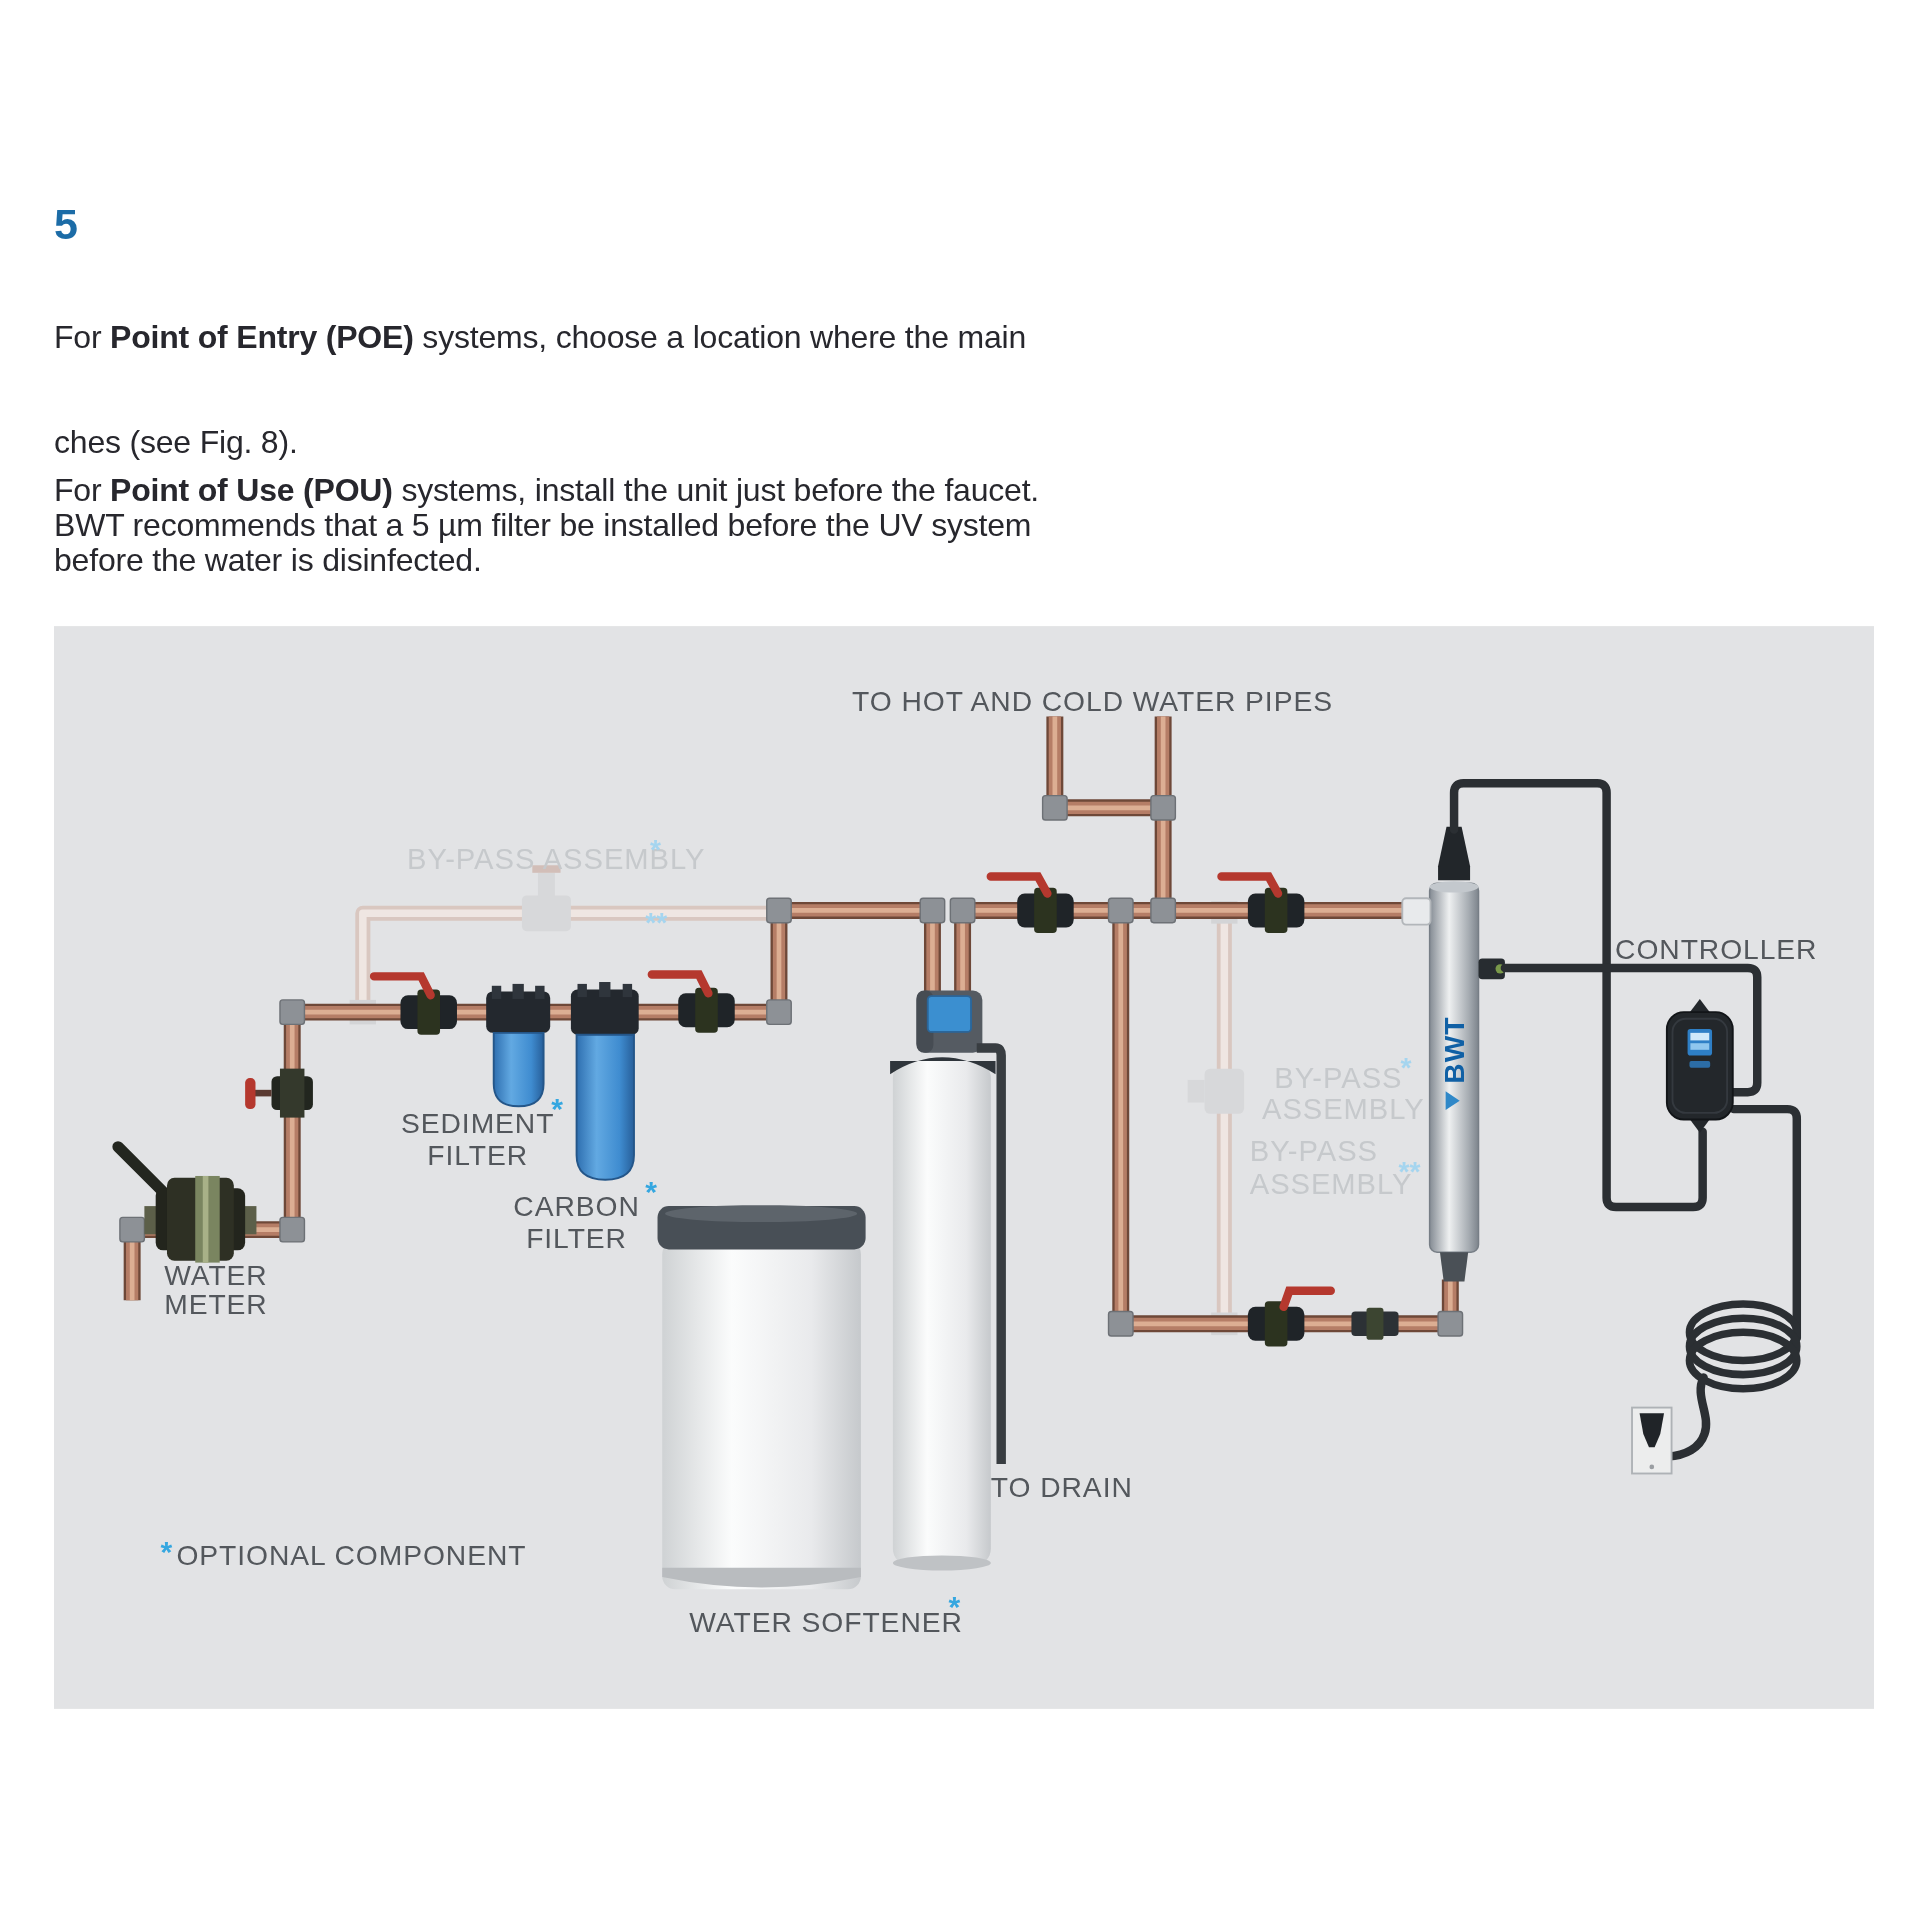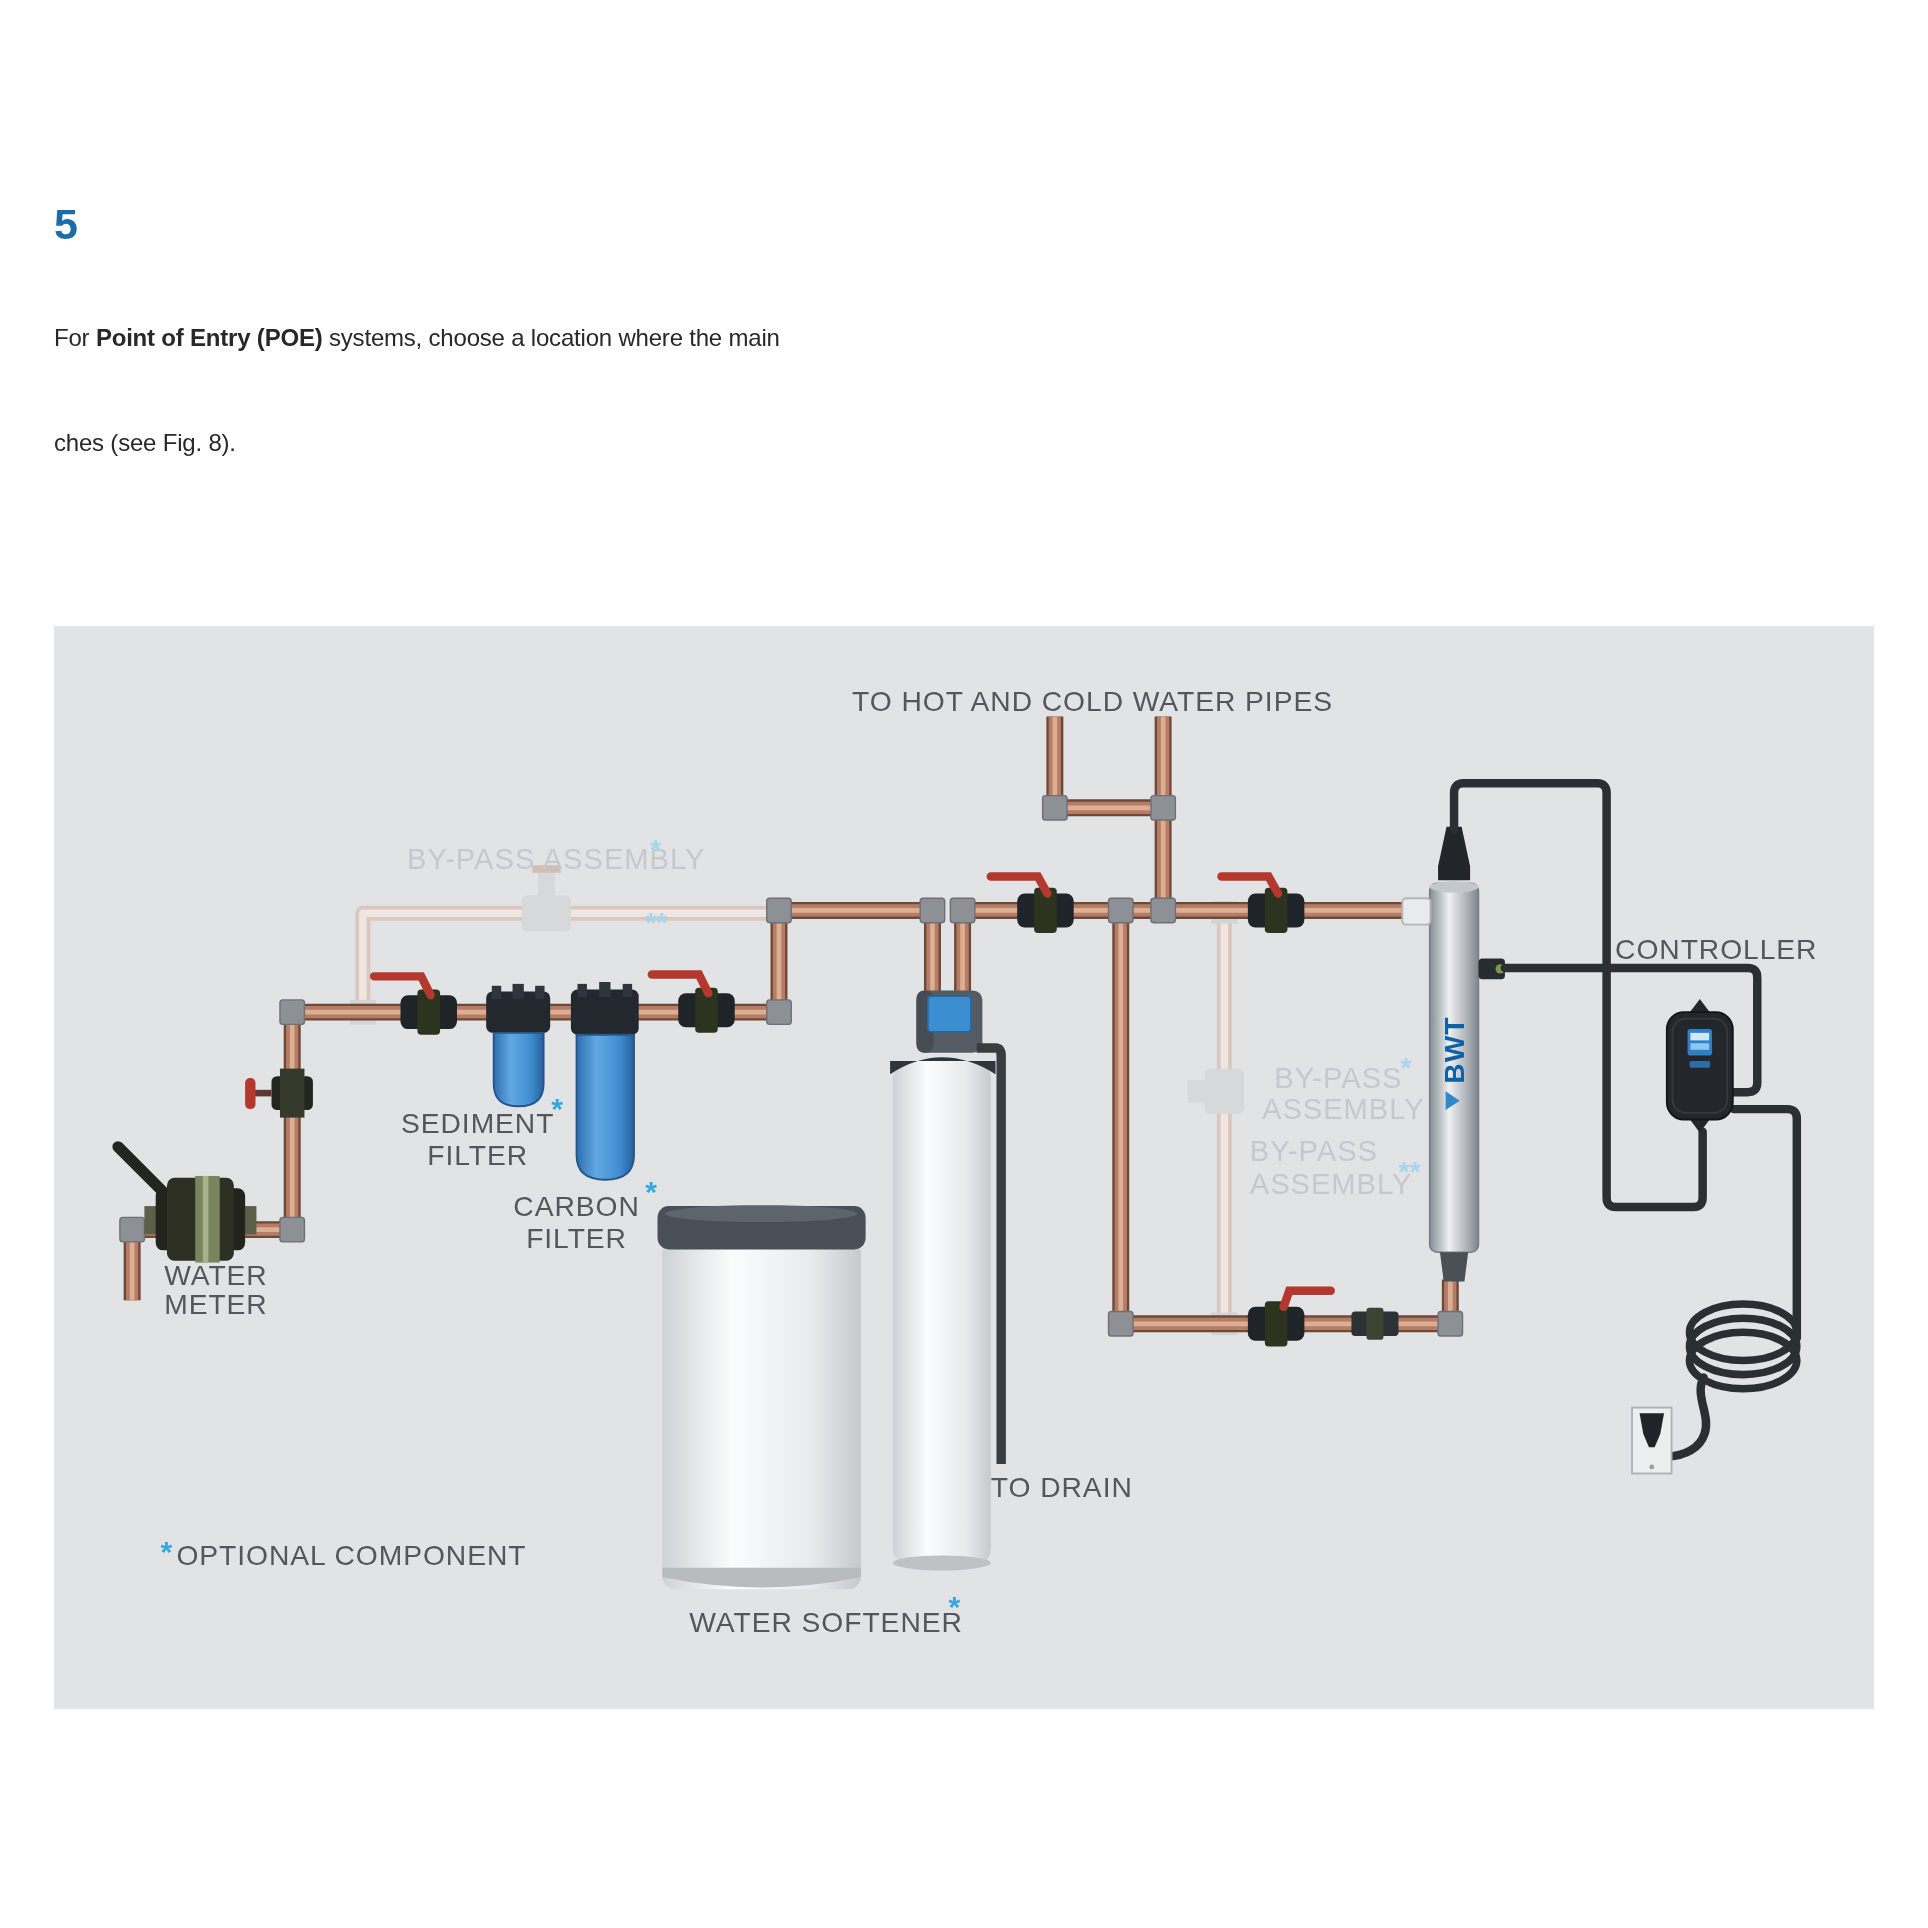--- a/index.html
+++ b/index.html
@@ -1,21 +1,21 @@
 <!DOCTYPE html>
 <html style="font-size:15px"><head>
 <meta charset="utf-8">
 <style>
   html,body{margin:0;padding:0;background:#ffffff;}
   .page{position:relative;width:1928px;height:1928px;background:#ffffff;overflow:hidden;
         font-family:"Liberation Sans",sans-serif;color:#26262c;}
   .heading{position:absolute;left:54px;top:200px;display:flex;align-items:baseline;
            font-size:43px;font-weight:700;color:#1c6ca7;}
   .heading .num{width:86px;}
-  .bodytext{position:absolute;left:54px;font-size:24px;line-height:35px;letter-spacing:-0.2px;color:#27272d;}
+  .bodytext{position:absolute;left:54px;font-size:32px;line-height:35px;letter-spacing:-0.2px;color:#27272d;}
   .bodytext b{font-weight:700;}
   #para1{top:320px;}
   #para2{top:473px;}
   .diagram-wrap{position:absolute;left:54px;top:626px;width:1820px;height:1083px;}
   svg text{font-family:"Liberation Sans",sans-serif;}
   .lbl{font-size:30px;letter-spacing:1px;fill:#53575c;}
   .lbl-faint{font-size:31px;letter-spacing:1px;fill:#c6c9cc;}
   .star{font-size:32px;font-weight:700;fill:#35a7e0;}
   .star-faint{font-size:30px;font-weight:700;fill:#a5d5ef;}
   .bwt{font-size:30px;font-weight:800;fill:#1060a5;letter-spacing:1px;}
@@ -29,20 +29,25 @@
     <span class="num">5</span>
   </div>
 
   <div class="bodytext" id="para1">
     <span>For </span><b>Point of Entry (POE)</b><span> systems, choose a location where the main</span><br>
     <br>
     <br>
     <span>ches (see Fig. 8).</span>
   </div>
 
+  <div class="bodytext" id="para2">
+    <span>For </span><b>Point of Use (POU)</b><span> systems, install the unit just before the faucet.</span><br>
+    <span>BWT recommends that a 5 µm filter be installed before the UV system</span><br>
+    <span>before the water is disinfected.</span>
+  </div>
 
   <div class="diagram-wrap">
   <svg width="1820" height="1083" viewBox="0 0 1933 1150" xmlns="http://www.w3.org/2000/svg">
     <defs>
       <linearGradient id="tankGrad" x1="0" y1="0" x2="1" y2="0">
         <stop offset="0" stop-color="#cfd2d4"></stop>
             <stop offset="0.35" stop-color="#fbfcfc"></stop>
         <stop offset="0.75" stop-color="#e9eaec"></stop>
             <stop offset="1" stop-color="#c6c9cc"></stop>
       </linearGradient>

